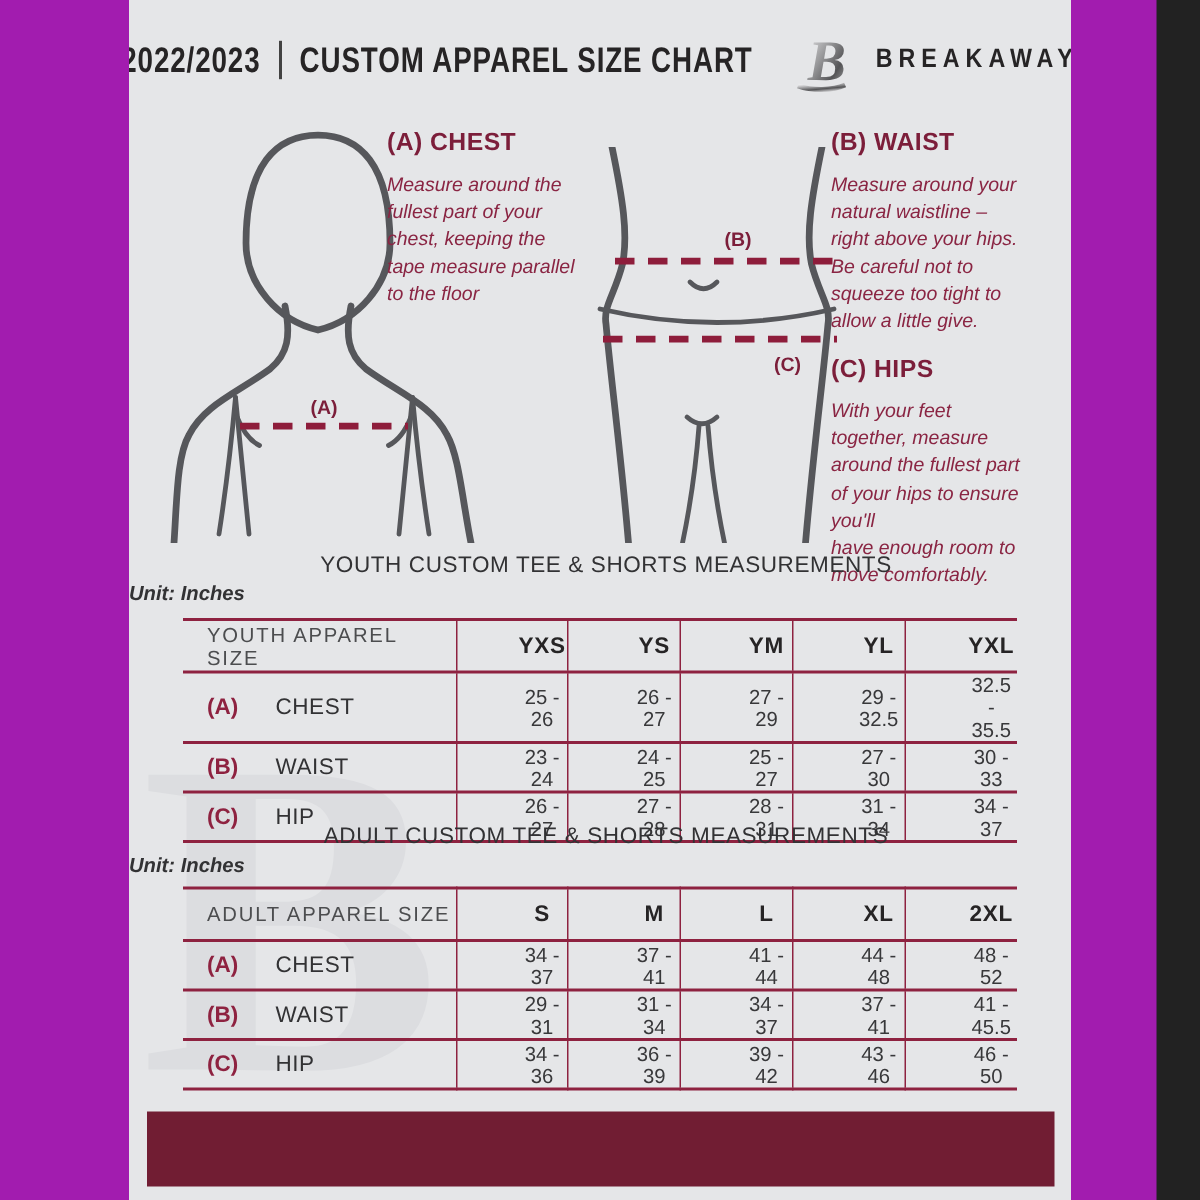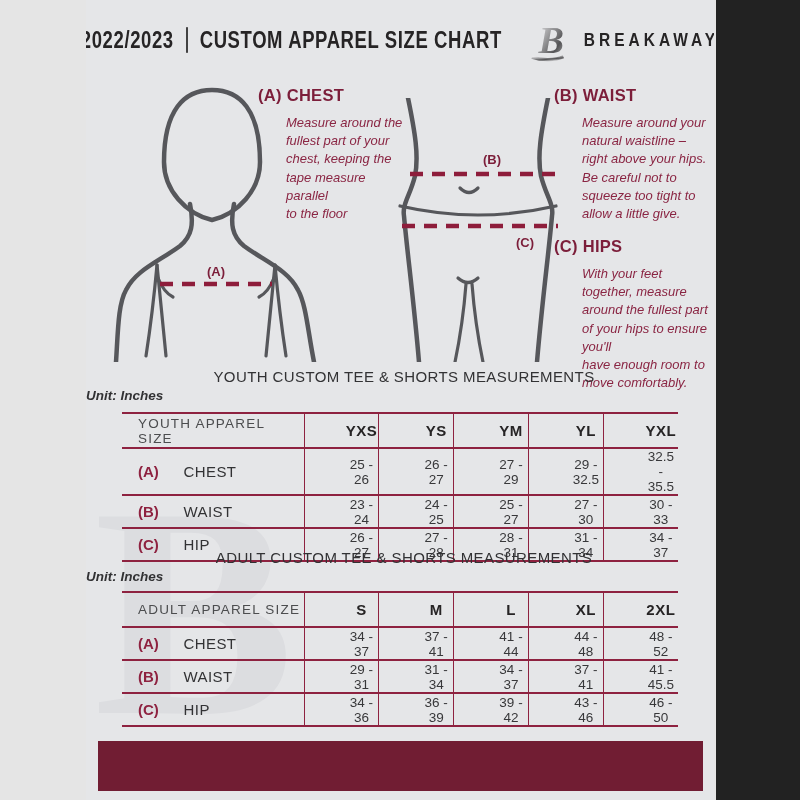--- a/index.html
+++ b/index.html
@@ -11,41 +11,41 @@
     --figure:#56575b;
     --maroon-head:#7c1e3a;
     --maroon-body:#8a2543;
     --maroon-line:#8e2240;
     --maroon-dash:#8e1d3b;
     --maroon-bar:#711d33;
     --watermark:#dcdde0;
   }
   *{margin:0;padding:0;box-sizing:border-box;}
   body{font-family:"Liberation Sans",sans-serif;background:#222;}
-  .canvas{position:relative;width:716px;height:800px;background:#e5e5e5;overflow:hidden;}
+  .canvas{position:relative;width:771px;height:800px;background:#a21caf;overflow:hidden;}
   .page{position:absolute;left:86px;top:0;width:628px;height:800px;background:var(--bg);overflow:hidden;}
 
   
   .header{position:absolute;top:0;left:0;width:628px;height:80px;
           display:flex;align-items:center;justify-content:center;gap:12px;}
   .title-group{display:flex;align-items:center;gap:12px;transform:scaleY(1.28);}
   .hdr-txt{font-size:18.5px;font-weight:bold;letter-spacing:.6px;color:var(--ink);white-space:nowrap;}
   .title-divider{width:2px;height:20px;background:var(--ink);opacity:.85;}
   .logo{margin-left:16px;flex:0 0 auto;}
   .brand{font-size:15.5px;font-weight:bold;letter-spacing:4px;color:var(--ink);white-space:nowrap;transform:scaleY(1.15);}
 
   
   .fig{position:absolute;}
   .fig path,.fig line{fill:none;stroke:var(--figure);stroke-width:4.5;stroke-linecap:round;}
   .fig .dash{stroke:var(--maroon-dash);stroke-width:4.5;stroke-dasharray:13 9;stroke-linecap:butt;}
   .fig .thin{stroke-width:3.2;}
   .fig text{font-family:"Liberation Sans",sans-serif;font-weight:bold;font-size:13px;fill:var(--maroon-head);}
   .guide-block{position:absolute;}
   .guide-h{font-size:16.5px;font-weight:bold;color:var(--maroon-head);letter-spacing:.3px;margin-bottom:9px;}
-  .guide-p{font-size:13px;font-style:italic;color:var(--maroon-body);line-height:1.4;white-space:pre-line;margin-left:28px;}
+  .guide-p{font-size:13px;font-style:italic;color:var(--maroon-body);line-height:1.4;white-space:pre-line;}
 
   
   .watermark{position:absolute;left:8px;top:492px;z-index:0;
              font-family:"Liberation Serif",serif;font-weight:bold;
              font-size:300px;line-height:.8;color:var(--watermark);}
 
   
   .sec-title{position:absolute;left:4px;width:628px;text-align:center;z-index:1;
              font-size:15px;font-weight:normal;letter-spacing:.4px;color:var(--dark);}
   .sec-unit{position:absolute;left:0;width:628px;text-align:left;z-index:1;

